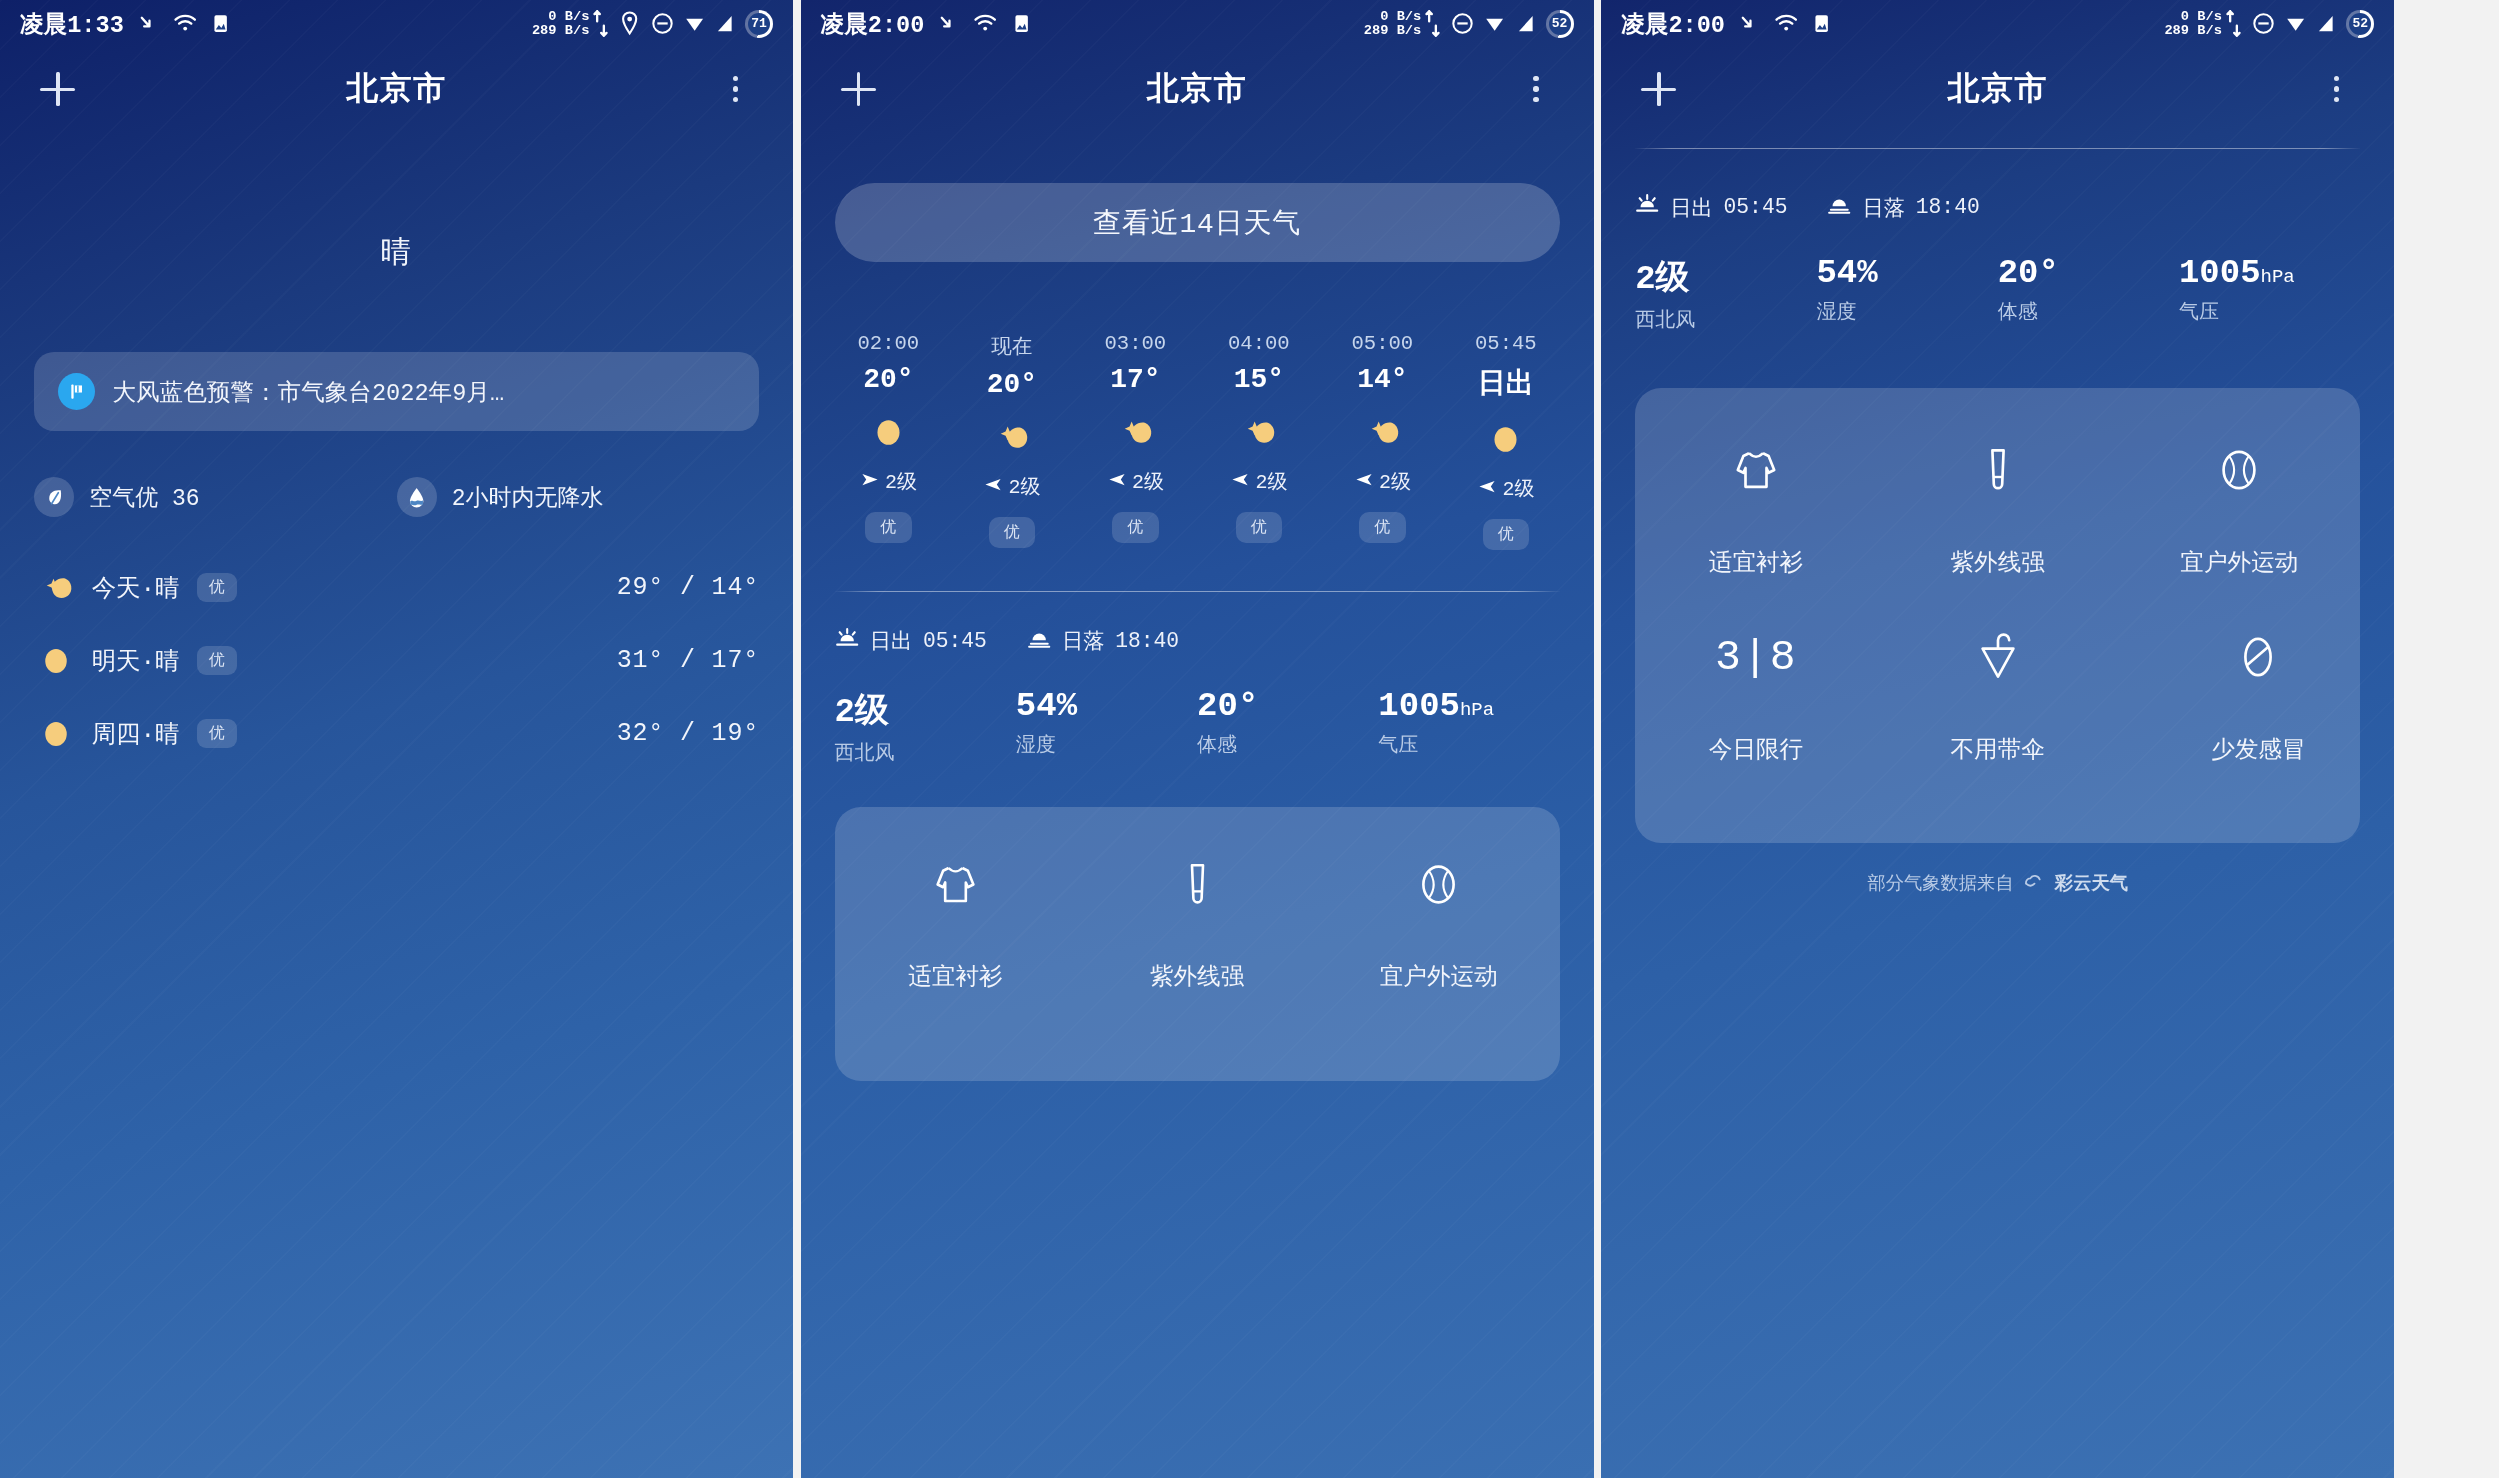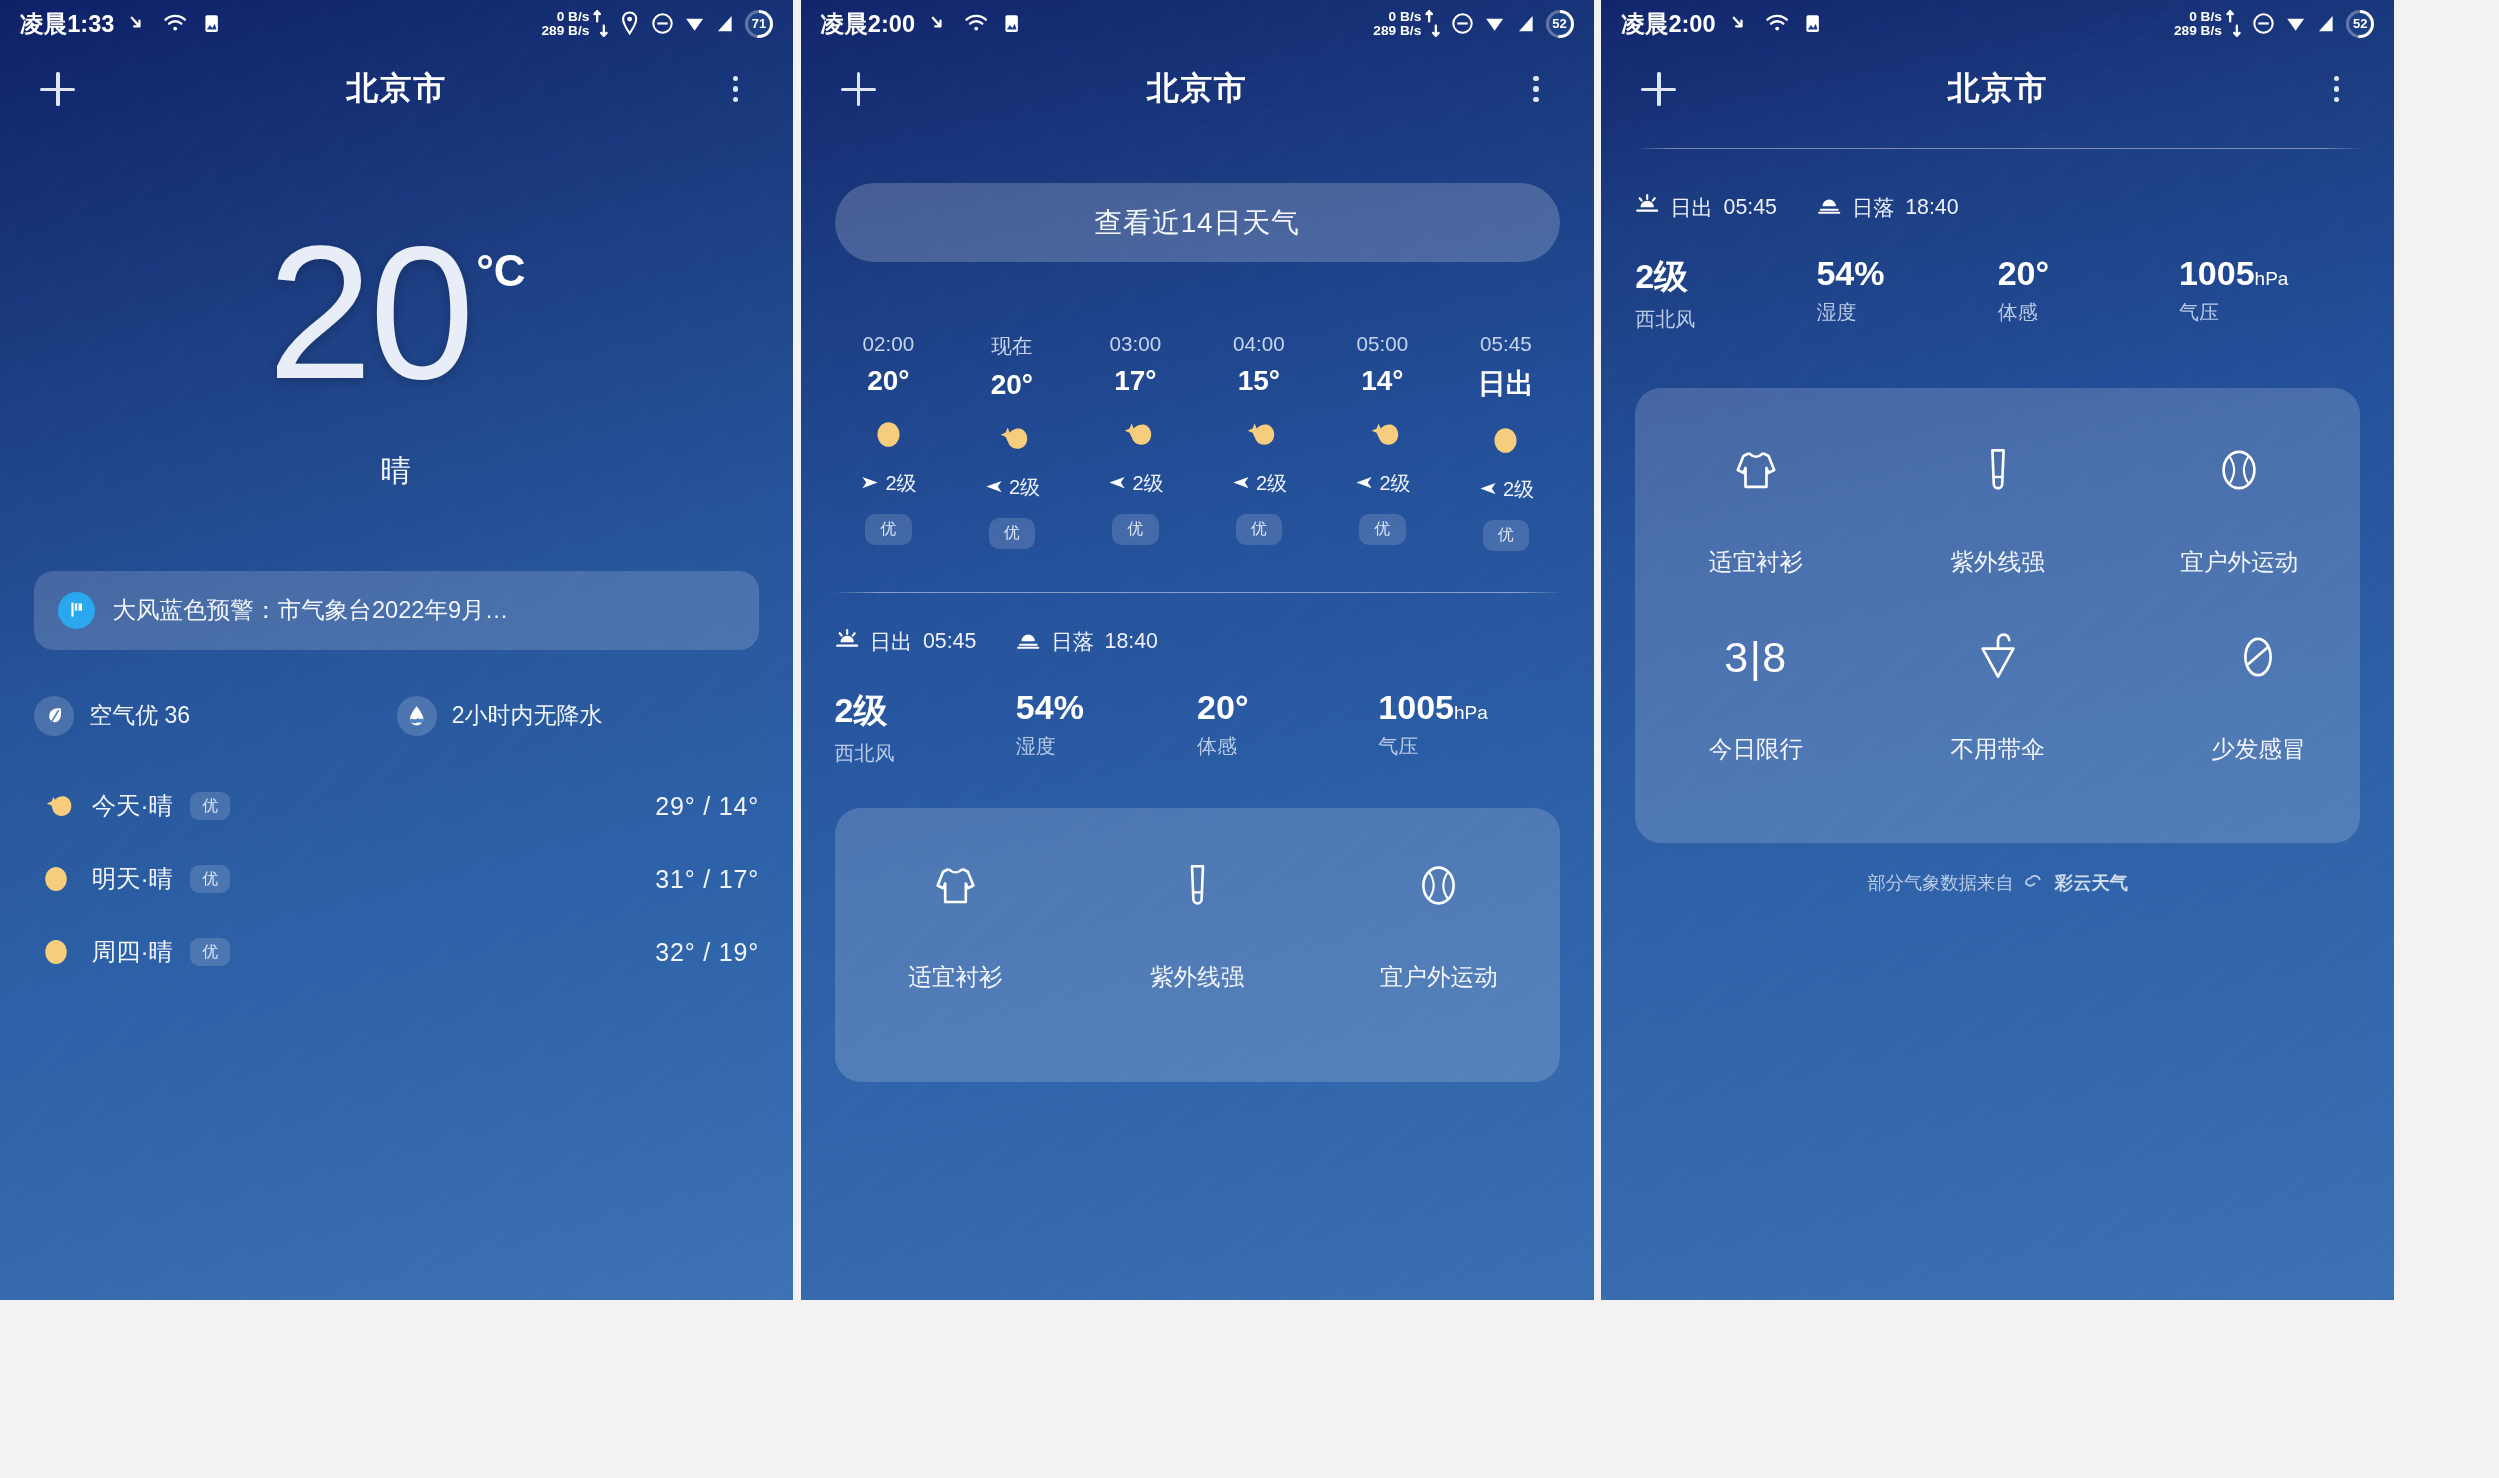--- a/index.html
+++ b/index.html
@@ -2,23 +2,24 @@
 <html style="font-size:12.2px"><head>
 <meta charset="utf-8">
 <style>
   * { margin:0; padding:0; box-sizing:border-box; }
   html,body { width:2500px; height:1478px; background:#ffffff; }
   body { font-family:"Liberation Sans","DejaVu Sans",sans-serif; -webkit-font-smoothing:antialiased; }
 
   .screens { display:flex; width:2500px; height:1478px; gap:7.6px; background:#f2f2f2; }
 
   .phone {
-    position:relative; width:793px; height:1300px; overflow:hidden;
+    position:relative; width:793px; height:1478px; overflow:hidden;
     background:linear-gradient(165deg,#0e2068 0%,#1b3a7e 22%, #27559b 48%, #2e62a8 70%, #3d72b4 100%);
     color:#ffffff;
+    font-family:Liberation Mono, monospace;
   }
   .phone::after{
     content:""; position:absolute; inset:0; pointer-events:none;
     background:repeating-linear-gradient(135deg, rgba(255,255,255,0.018) 0px, rgba(255,255,255,0.018) 1.5px, rgba(0,0,0,0) 1.5px, rgba(0,0,0,0) 34px);
   }
   .phone.p2 { background:linear-gradient(168deg,#12256c 0%,#1b3b80 18%, #24509a 40%, #2b5ea6 62%, #3a6fb2 100%); }
   .phone.p3 { background:linear-gradient(168deg,#12256c 0%,#1c3d82 16%, #25529c 38%, #2d60a7 60%, #3c71b3 100%); }
 
   
   .statusbar{ position:relative; z-index:3; height:47px; display:flex; align-items:center;
@@ -189,24 +190,20 @@
       <div class="plus"></div>
       <div class="city">北京市</div>
       <div class="kebab">
           <span></span>
           <span></span>
           <span></span>
         </div>
     </div>
 
     <div class="temp-block">
-      <div class="temp-row">
-        <span class="temp-big">20</span>
-        <span class="temp-unit">°C</span>
-      </div>
       <div class="cond">晴</div>
     </div>
 
     <div class="alert">
       <span class="alert-badge">
         <svg width="21.3" height="21.3" viewBox="0 0 24 24">
             <rect x="6" y="4" width="2.6" height="16" rx="1" fill="#fff"></rect>
             <path d="M10 5 H18 V13 H10 Z" fill="#fff"></path>
             <rect x="12.6" y="5" width="1.6" height="8" fill="#2aa7ef"></rect>
           </svg>

